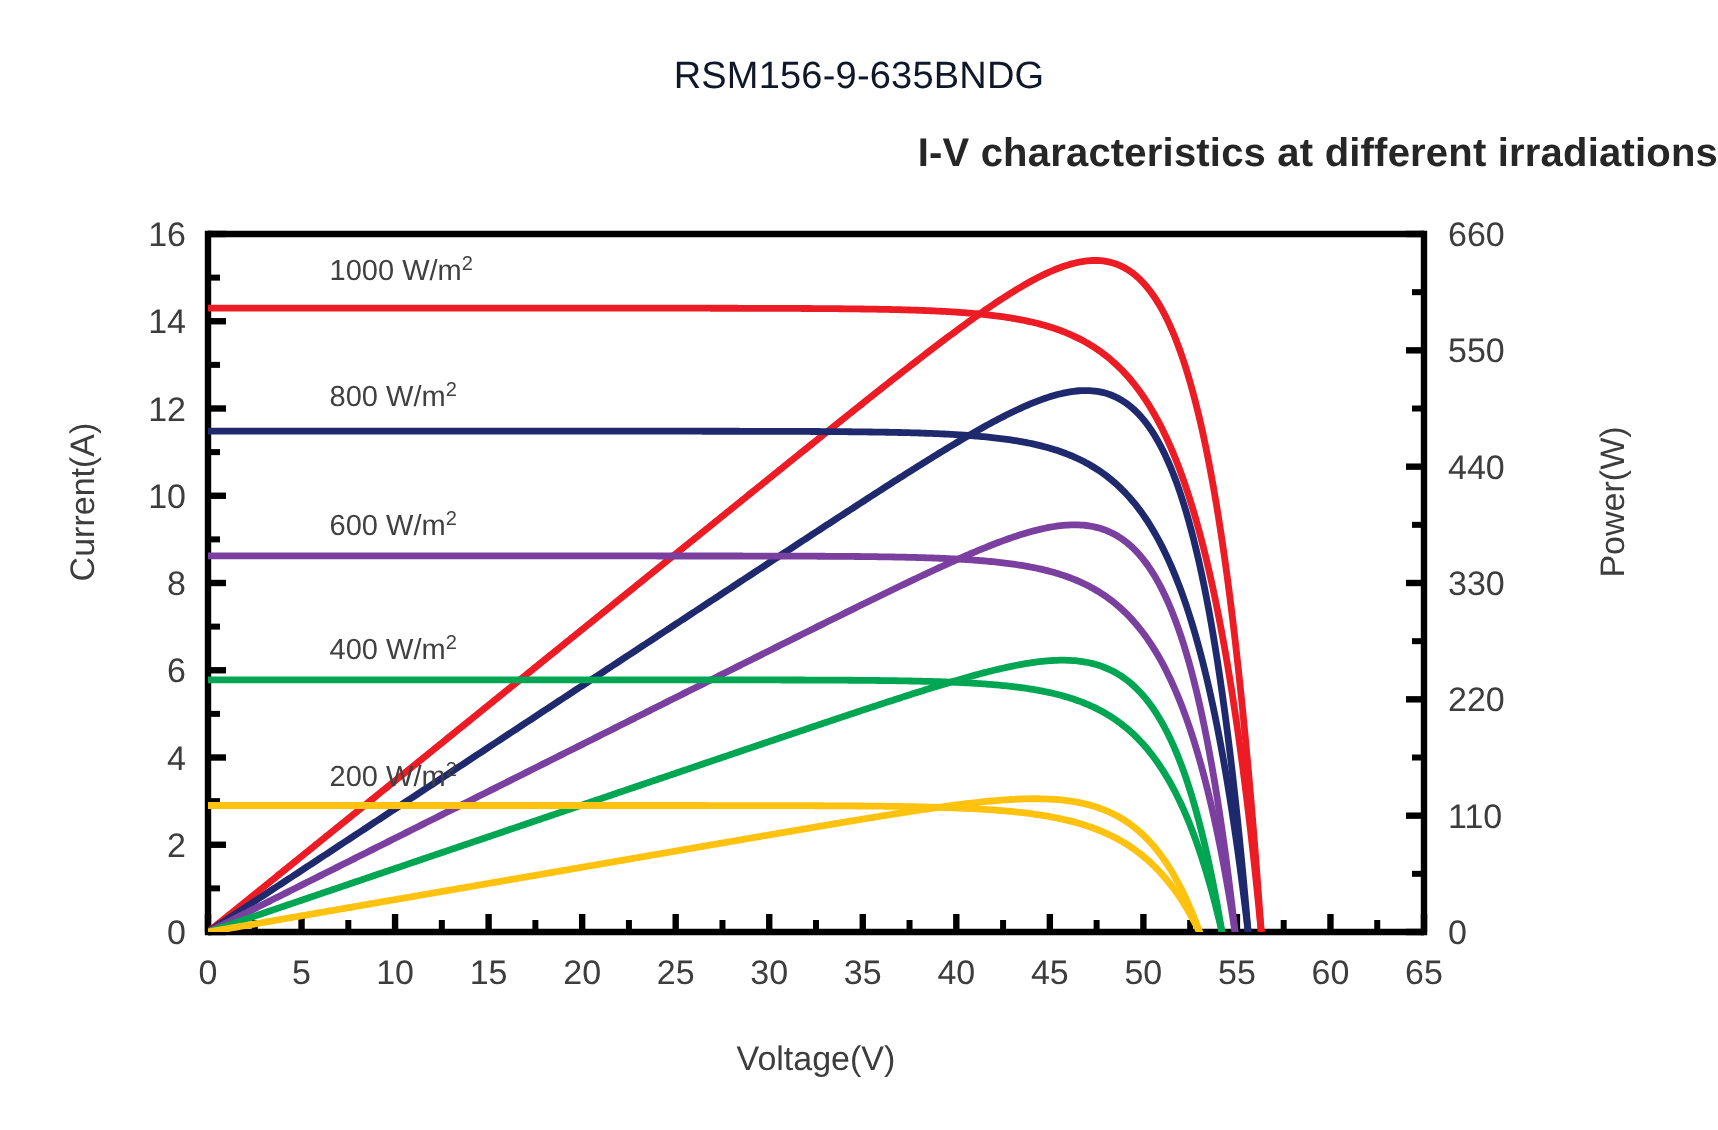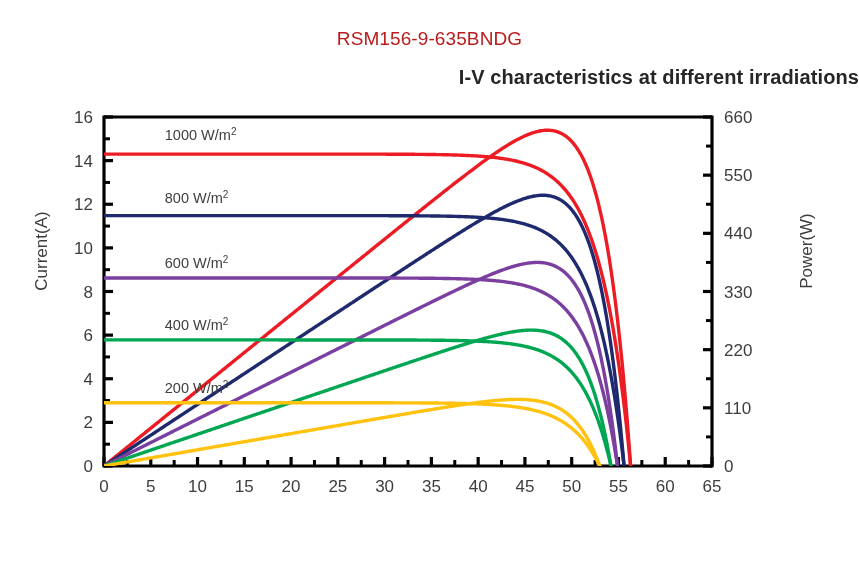--- a/index.html
+++ b/index.html
@@ -19,21 +19,21 @@
     width: 859px;
     height: 565px;
   }
   .subtitle {
     position: absolute;
     left: 0;
     top: 28px;
     width: 859px;
     text-align: center;
     font-size: 19px;
-    color: #b91c1c;
+    color: #0f172a;
     letter-spacing: 0.1px;
   }
   .maintitle {
     position: absolute;
     left: 0;
     top: 66px;
     width: 859px;
     text-align: right;
     font-size: 20px;
     font-weight: bold;
@@ -94,20 +94,21 @@
 <div id="chart-root">
 
   <div class="subtitle">RSM156-9-635BNDG</div>
 
   <div class="maintitle">I-V characteristics at different irradiations</div>
 
   <div class="axis-title-left">Current(A)</div>
 
   <div class="axis-title-right">Power(W)</div>
 
+  <div class="axis-title-bottom">Voltage(V)</div>
 
   <svg class="plot" id="plot-svg" width="859" height="565">
       <g>
         <line x1="104" y1="117" x2="712" y2="117" stroke="#000000" stroke-width="3.2"></line>
         <line x1="104" y1="466" x2="712" y2="466" stroke="#000000" stroke-width="3.2"></line>
         <line x1="104" y1="115.4" x2="104" y2="467.6" stroke="#000000" stroke-width="3.2"></line>
         <line x1="712" y1="115.4" x2="712" y2="467.6" stroke="#000000" stroke-width="3.2"></line>
       </g>
       <g>
         <line x1="104" y1="466" x2="113" y2="466" stroke="#000000" stroke-width="3.2"></line>

